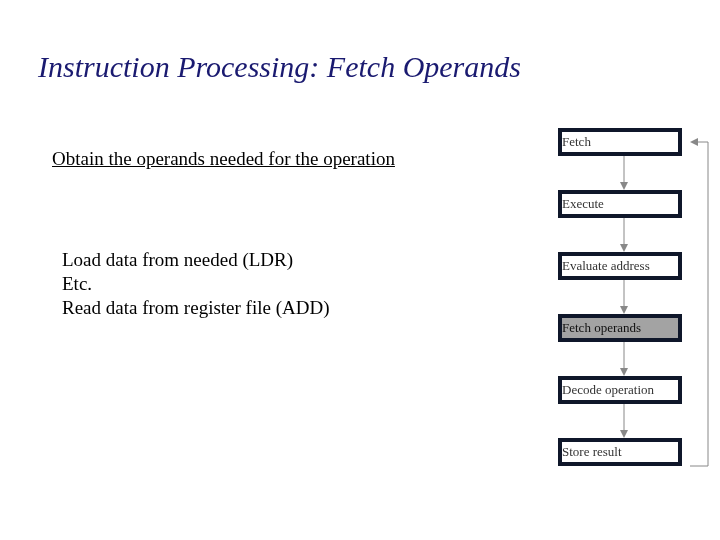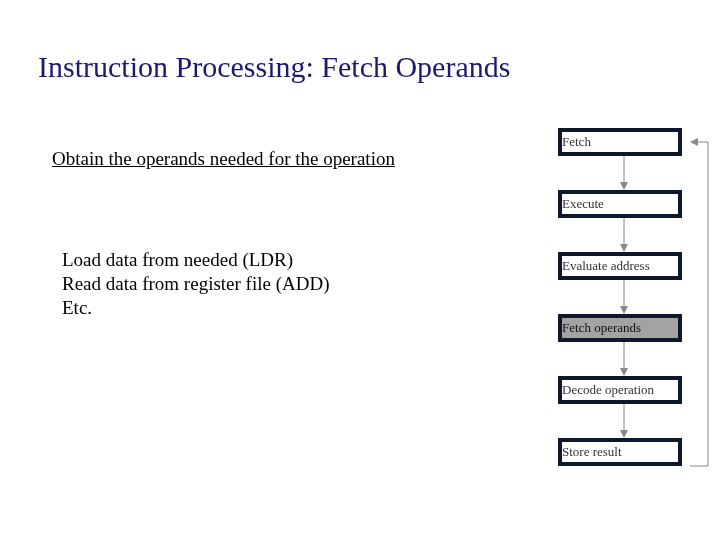--- a/index.html
+++ b/index.html
@@ -11,20 +11,21 @@
     position: relative;
     overflow: hidden;
   }
   .title {
     position: absolute;
     top: 50px;
     left: 38px;
     font-size: 30px;
     color: #1a1a70;
     font-weight: normal;
+    font-style: italic;
   }
   .subtitle {
     position: absolute;
     top: 148px;
     left: 52px;
     font-size: 19px;
     color: #000;
     text-decoration: underline;
   }
   .body-text {
@@ -73,22 +74,22 @@
     pointer-events: none;
   }
 </style>
 </head>
 <body>
 
 <div class="title">Instruction Processing: Fetch Operands</div>
 <div class="subtitle">Obtain the operands needed for the operation</div>
 <div class="body-text">
   <div>Load data from needed (LDR)</div>
+  <div>Etc.</div>
   <div>Read data from register file (ADD)</div>
-  <div>Etc.</div>
 </div>
 
 <div class="flow">
   <div class="fbox">
       <span>Fetch</span>
     </div>
   <div class="arrow-wrap">
     <svg viewBox="0 0 132 34">
         <line x1="66" y1="0" x2="66" y2="26" stroke="#888" stroke-width="1"></line>
         <polygon points="66,34 62,26 70,26" fill="#888"></polygon>

